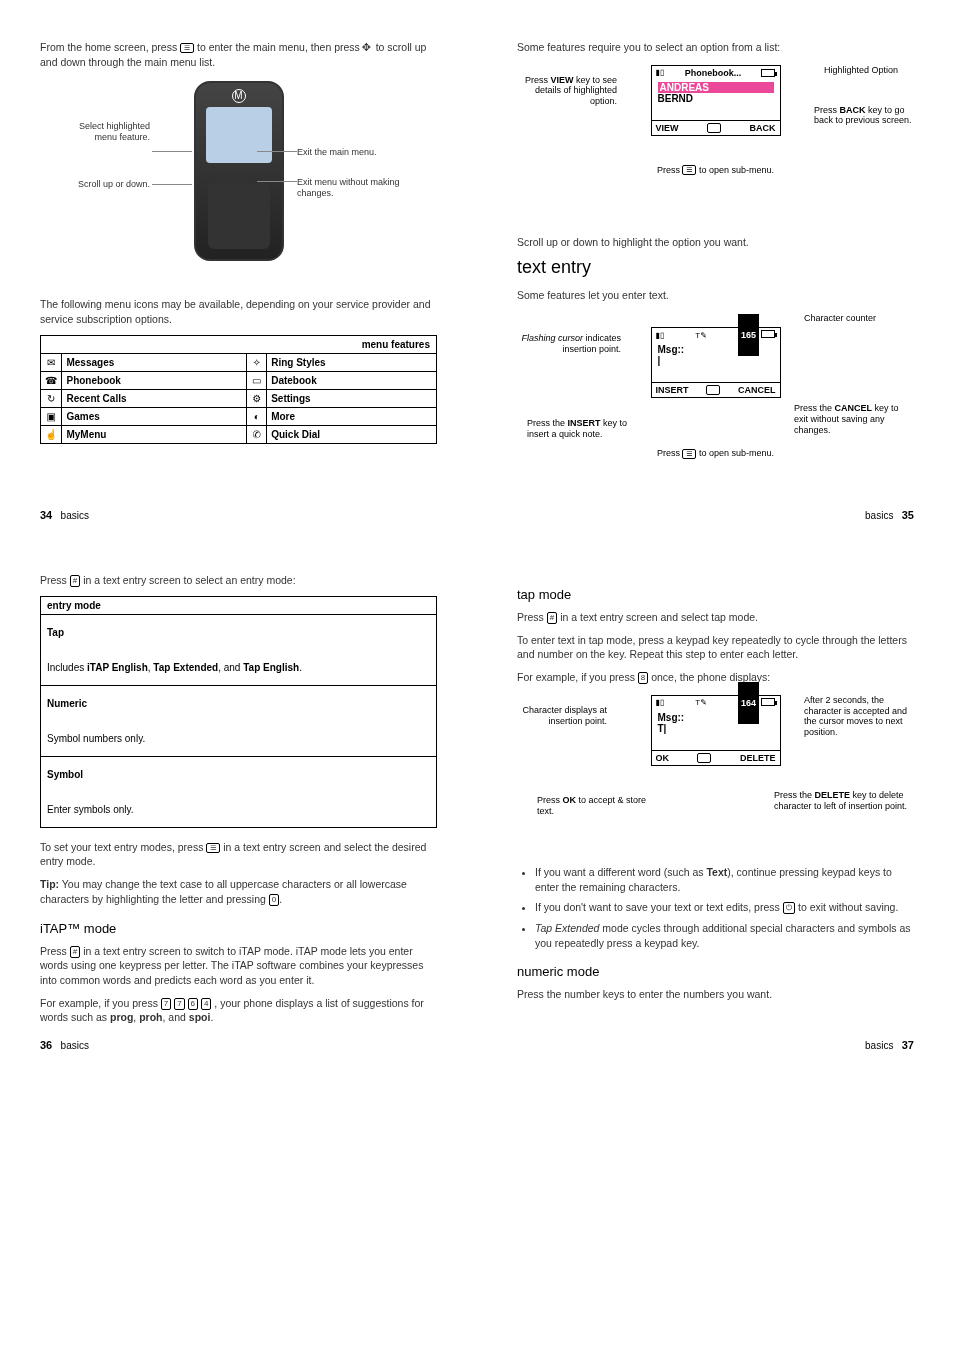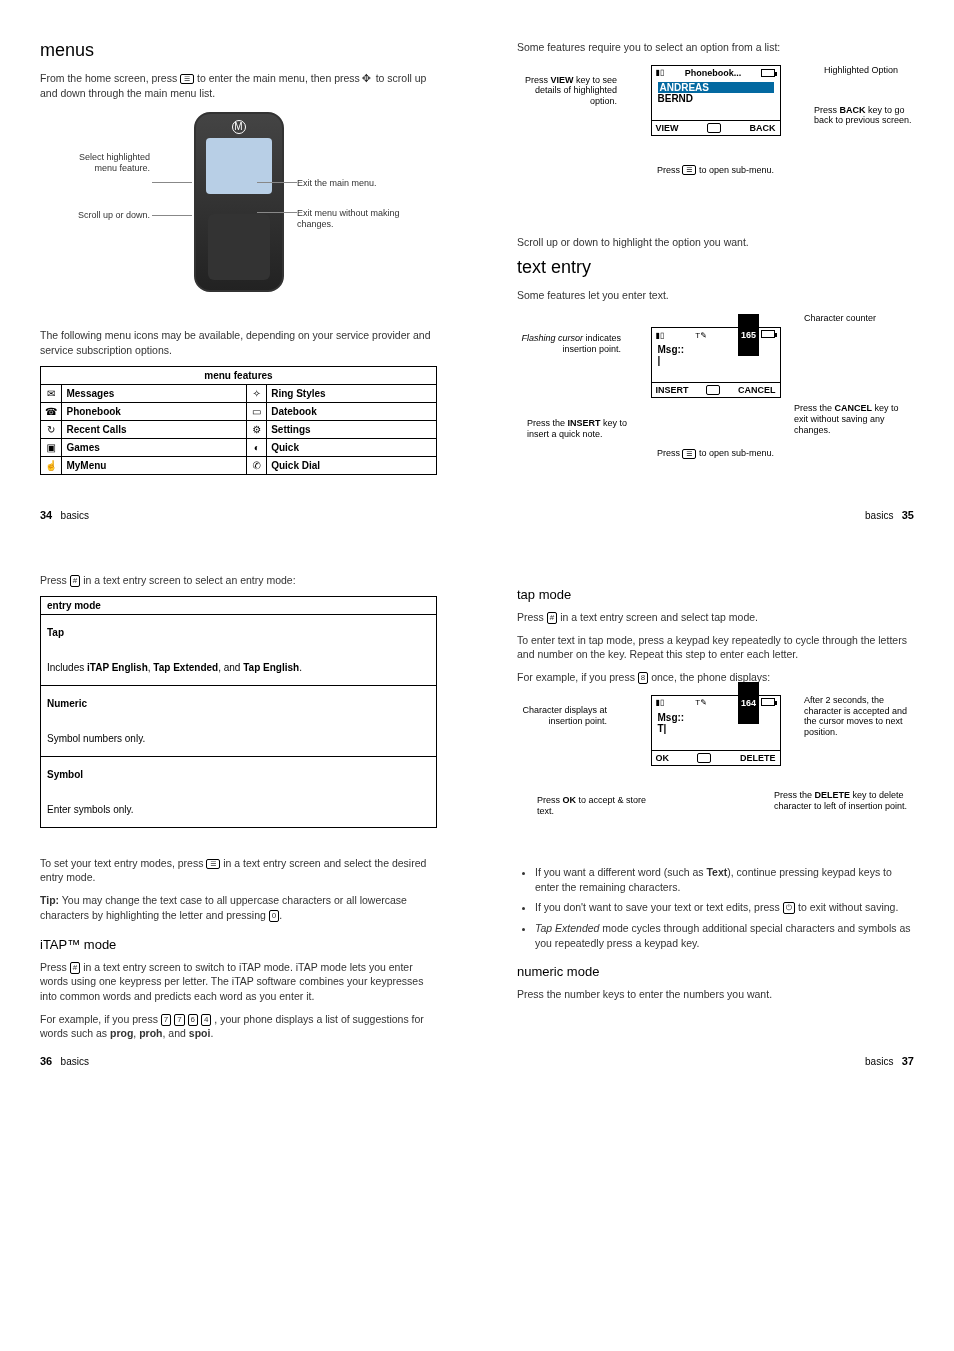--- a/index.html
+++ b/index.html
@@ -13,58 +13,57 @@
   .nav-circle { display: inline-block; width: 10px; height: 10px; vertical-align: middle; position: relative; }
   .nav-circle::before { content: "✥"; font-size: 11px; position: absolute; left: -1px; top: -3px; }
   .phone-diagram { display: flex; justify-content: center; margin: 12px 0 16px 0; position: relative; height: 200px; }
   .phone-body { width: 90px; height: 180px; border: 2px solid #333; border-radius: 16px; background: linear-gradient(#444, #222); position: relative; }
   .phone-screen { position: absolute; top: 24px; left: 10px; right: 10px; height: 56px; background: #b8cfe6; border-radius: 4px; }
   .phone-keypad { position: absolute; bottom: 10px; left: 12px; right: 12px; top: 100px; background: #333; border-radius: 6px; }
   .phone-m { position: absolute; top: 6px; left: 50%; transform: translateX(-50%); color: #fff; font-size: 10px; width: 14px; height: 14px; border: 1px solid #fff; border-radius: 50%; text-align: center; line-height: 12px; }
   .callout { position: absolute; font-size: 9px; color: #333; line-height: 1.2; }
   .callout-line { position: absolute; background: #888; height: 1px; }
   .menu-table { width: 100%; border-collapse: collapse; margin-top: 6px; }
-  .menu-table th { border: 1px solid #000; text-align: center; padding: 3px 6px; font-size: 10px; font-weight: bold; }
+  .menu-table th { border: 1px solid #000; text-align: right; padding: 3px 6px; font-size: 10px; font-weight: bold; }
   .menu-table td { border: 1px solid #000; padding: 3px 4px; font-size: 10px; font-weight: bold; font-family: "Arial Narrow", Arial, sans-serif; }
   .menu-table td.icon { width: 20px; text-align: center; font-weight: normal; }
   .footer { position: absolute; bottom: 12px; font-size: 10px; }
   .footer.left { left: 40px; }
   .footer.right { right: 40px; }
   .pagenum { font-weight: bold; font-size: 11px; margin-top: 26px; }
   .screen-mock { width: 130px; border: 1px solid #000; margin: 0 auto; font-family: "Arial Narrow", Arial, sans-serif; }
   .screen-mock .titlebar { display: flex; justify-content: space-between; padding: 2px 4px; font-size: 9px; align-items: center; }
   .screen-mock .titlebar .ti { font-weight: bold; font-size: 9px; }
   .screen-mock .content { padding: 2px 6px 6px 6px; min-height: 40px; font-size: 10px; font-weight: bold; }
-  .screen-mock .content .hl { background: #0369a1; color: #fff; padding: 0 2px; }
+  .screen-mock .content .hl { background: #ec4899; color: #fff; padding: 0 2px; }
   .screen-mock .softkeys { display: flex; justify-content: space-between; border-top: 1px solid #000; padding: 2px 4px; font-size: 9px; font-weight: bold; }
   .screen-mock .softkeys .mid { width: 14px; height: 10px; border: 1px solid #000; border-radius: 2px; }
   .diagram-wrap { position: relative; margin: 10px 0 20px 0; }
   .dcallout { position: absolute; font-size: 9px; line-height: 1.2; }
-  .entry-table { width: 100%; border: 1px solid #000; border-collapse: collapse; margin-bottom: 28px; }
+  .entry-table { width: 100%; border: 1px solid #000; border-collapse: collapse; margin-bottom: 12px; }
   .entry-table th { border: 1px solid #000; text-align: left; padding: 3px 6px; font-size: 10px; }
   .entry-table td { padding: 12px 6px; font-size: 10px; }
   .entry-table td.head { font-weight: bold; border-top: 1px solid #000; }
   ul.bullets { list-style: disc; padding-left: 18px; margin: 8px 0; }
   ul.bullets li { font-size: 10.5px; line-height: 1.4; margin-bottom: 6px; color: #333; }
   .bold { font-weight: bold; }
   .narrow { font-family: "Arial Narrow", Arial, sans-serif; }
   .key-inline { display: inline-block; border: 1px solid #000; border-radius: 2px; padding: 0 2px; font-size: 8px; vertical-align: middle; line-height: 10px; min-width: 10px; text-align: center; }
   .italic { font-style: italic; }
   .signal-ico { font-size: 8px; }
   .batt-ico { display:inline-block; width:14px; height:8px; border:1px solid #000; position:relative; }
   .batt-ico::after { content:""; position:absolute; right:-3px; top:2px; width:2px; height:4px; background:#000; }
   .counter-box { background:#000; color:#fff; padding:16px 3px; font-size:9px; font-weight:bold; }
 </style>
 </head>
 <body>
 
 <div class="spread">
 
   <div class="page">
-    <h2>menus</h2>
     <p>
       <span>From the home screen, press </span><span class="icon-inline">☰</span><span> to enter the main menu, then press </span><span class="nav-circle"></span><span> to scroll up and down through the main menu list.</span>
     </p>
 
     <div class="phone-diagram">
       <div class="phone-body">
         <div class="phone-m">M</div>
         <div class="phone-screen"></div>
         <div class="phone-keypad"></div>
       </div>
@@ -100,21 +99,21 @@
       <tr>
             <td class="icon">↻</td>
             <td>Recent Calls</td>
             <td class="icon">⚙</td>
             <td>Settings</td>
           </tr>
       <tr>
             <td class="icon">▣</td>
             <td>Games</td>
             <td class="icon">◐</td>
-            <td>Quick</td>
+            <td>More</td>
           </tr>
       <tr>
             <td class="icon">☝</td>
             <td>MyMenu</td>
             <td class="icon">✆</td>
             <td>Quick Dial</td>
           </tr>
     </tbody>
       </table>
 

